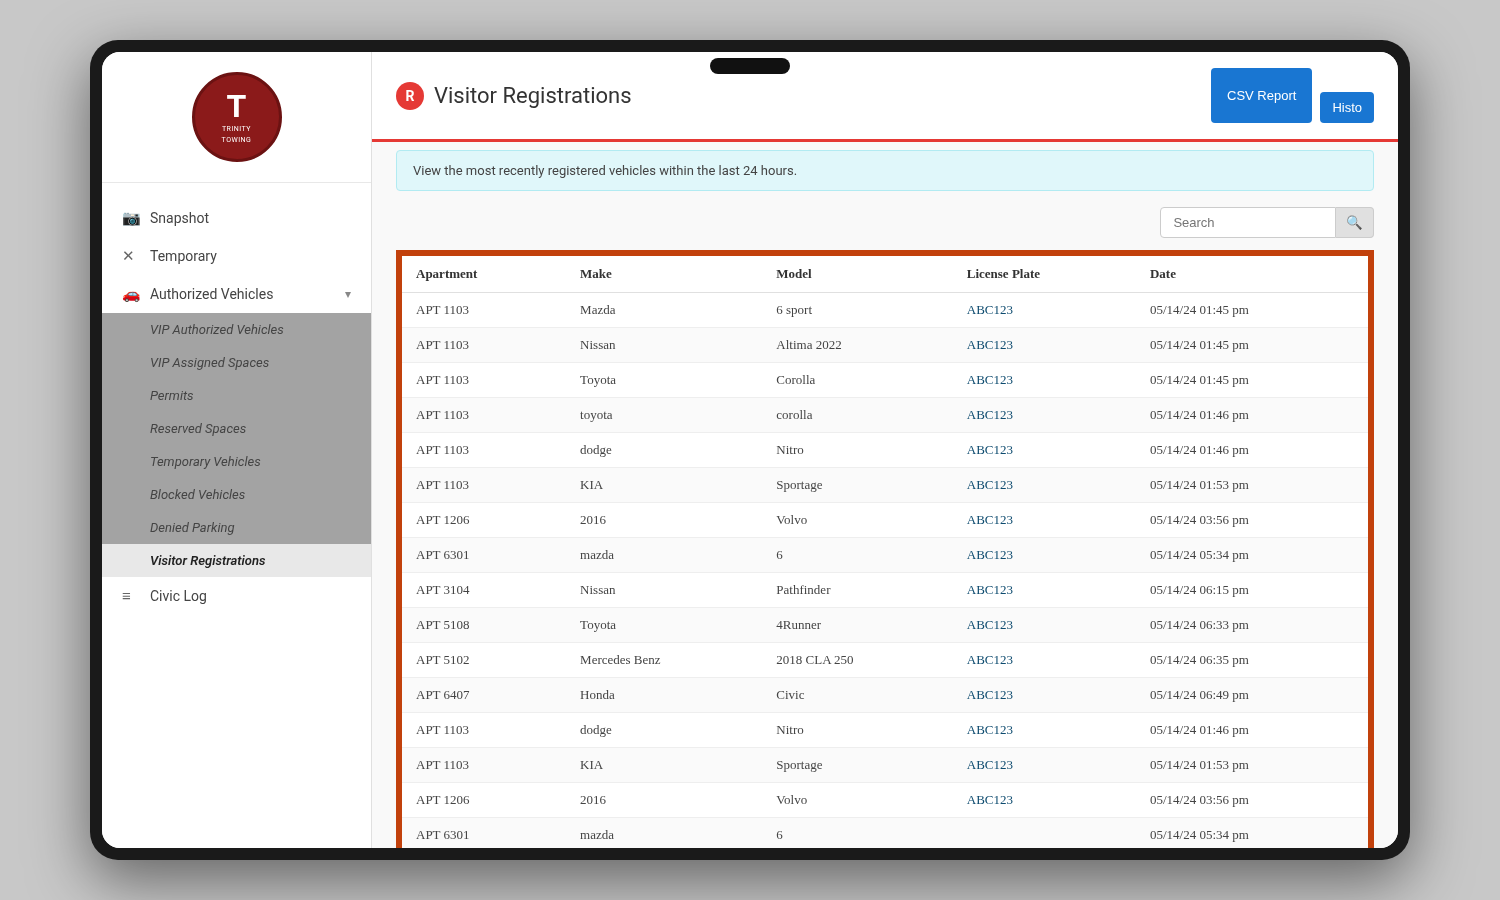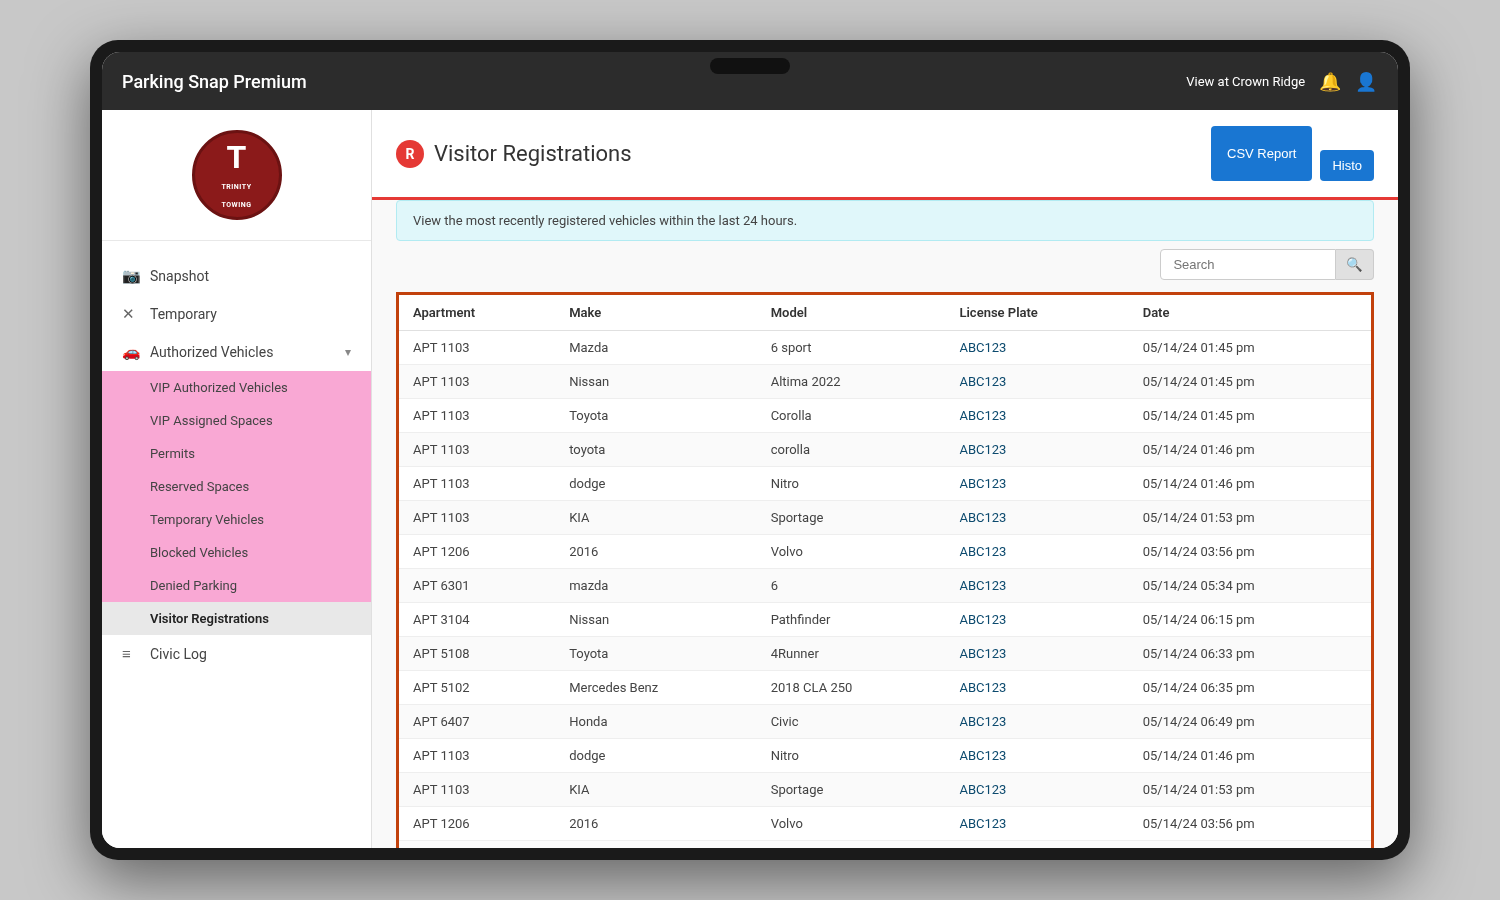--- a/index.html
+++ b/index.html
@@ -111,44 +111,45 @@
     }
     .logo-shield {
       font-size: 32px;
       color: white;
       font-weight: bold;
       line-height: 1;
     }
     .logo-text {
       color: white;
       font-size: 7px;
-      font-weight: bold;
+      font-weight: normal;
       letter-spacing: 0.5px;
       display: block;
-      margin-top: 10px;
+      margin-top: 3px;
     }
     .sidebar-nav {
       padding: 16px 0;
       flex: 1;
     }
     .nav-item {
       display: flex;
       align-items: center;
       padding: 10px 20px;
       cursor: pointer;
       color: #444;
       font-size: 14px;
       gap: 10px;
     }
     .nav-item-icon { font-size: 15px; color: #666; width: 18px; }
     .nav-item-label { flex: 1; }
     .nav-chevron { font-size: 12px; color: #888; }
     
     .submenu {
-      background: #f9a8d4;
+      background: #a3a3a3;
+      font-style: italic;
     }
     .submenu-item {
       padding: 9px 20px 9px 48px;
       cursor: pointer;
       font-size: 13px;
       color: #444;
     }
     .submenu-item.active {
       background: #e8e8e8;
       font-weight: 600;
@@ -210,21 +211,21 @@
       padding: 8px 12px;
       border-radius: 4px;
       font-size: 13px;
       cursor: pointer;
       margin-top: 24px;
     }
     
     .info-banner {
       background: #e0f7fa;
       border: 1px solid #b2ebf2;
-      margin: 0 24px;
+      margin: 8px 24px;
       padding: 12px 16px;
       border-radius: 4px;
       font-size: 13px;
       color: #444;
     }
     
     .search-row {
       display: flex;
       justify-content: flex-end;
       padding: 8px 24px 12px;
@@ -247,21 +248,22 @@
       border-radius: 0 4px 4px 0;
     }
     
     .table-container {
       padding: 0 24px 24px;
     }
     table {
       width: 100%;
       border-collapse: collapse;
       background: white;
-      border: 3px solid #c2410c;
+      border: 6px solid #c2410c;
+      font-family: Liberation Serif, serif;
     }
     thead th {
       text-align: left;
       padding: 10px 14px;
       font-size: 13px;
       font-weight: 600;
       color: #333;
       border-bottom: 1px solid #e0e0e0;
       background: #fff;
     }
@@ -280,28 +282,20 @@
       text-decoration: none;
     }
   </style>
 </head>
 <body>
 
 <div class="device-frame">
   <div class="device-camera"></div>
   <div class="screen">
 
-    <div class="header">
-      <span class="header-title">Parking Snap Premium</span>
-      <div class="header-right">
-        <span class="header-view-link">View at Crown Ridge</span>
-        <span class="header-icon">🔔</span>
-        <span class="header-icon">👤</span>
-      </div>
-    </div>
 
     <div class="main-layout">
 
       <div class="sidebar">
         <div class="sidebar-logo">
           <div class="logo-circle">
             <div class="logo-inner">
               <div class="logo-shield">T</div>
               <span class="logo-text">TRINITY</span>
               <span class="logo-text">TOWING</span>

